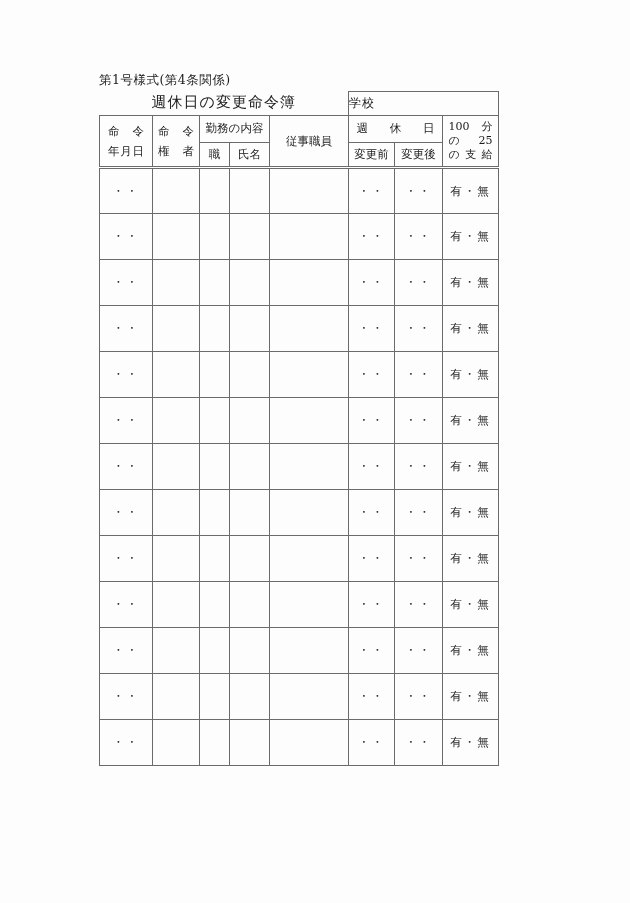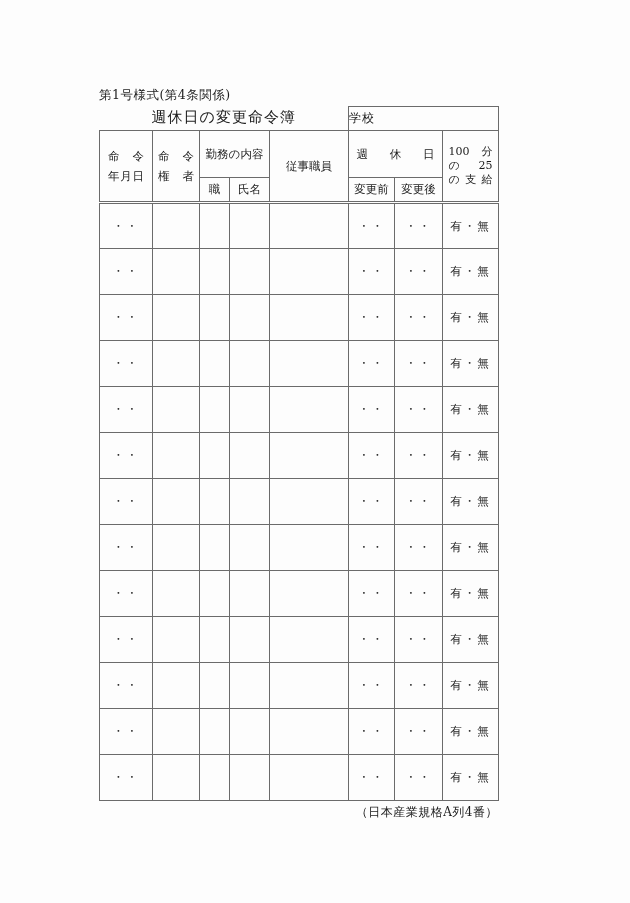--- a/index.html
+++ b/index.html
@@ -8,21 +8,21 @@
     width: 630px;
     height: 903px;
     background: #fdfdfd;
     font-family: "DejaVu Serif", "Liberation Serif", serif;
     color: #1c1c1c;
     position: relative;
   }
   .page {
     position: absolute;
     left: 99px;
-    top: 87px;
+    top: 72px;
     width: 400px;
   }
   .form-number {
     font-size: 12.5px;
     letter-spacing: 0.5px;
     margin-bottom: 1px;
     height: 18px;
   }
   table.form-table {
     border-collapse: collapse;
@@ -51,21 +51,21 @@
 
   tr.header-row-1, tr.header-row-2 { height: 23px; }
   .hcell {
     border: 1px solid #6b6b6b;
     text-align: center;
     vertical-align: middle;
     font-size: 11.5px;
   }
   .hb { border-bottom: 3px double #6b6b6b; }
 
-  .jbox { margin: 14px auto; }
+  .jbox { margin: 4px auto; }
   .jline {
     text-align: justify;
     text-align-last: justify;
     white-space: nowrap;
   }
   .w36 { width: 36px; }
   .w58 { width: 58px; }
   .w78 { width: 78px; }
   .w46 { width: 44px; }
   .lh20 .jline { line-height: 20px; }
@@ -294,14 +294,13 @@
     <td class="dcell"></td>
     <td class="dcell"></td>
     <td class="dcell"></td>
     <td class="dcell dots">・・</td>
     <td class="dcell dots">・・</td>
     <td class="dcell payment">有・無</td>
   </tr>
 </tbody>
   </table>
 
-  <div class="footer-note">（日本産業規格A列4番）</div>
 </div>
 
 </body></html>

